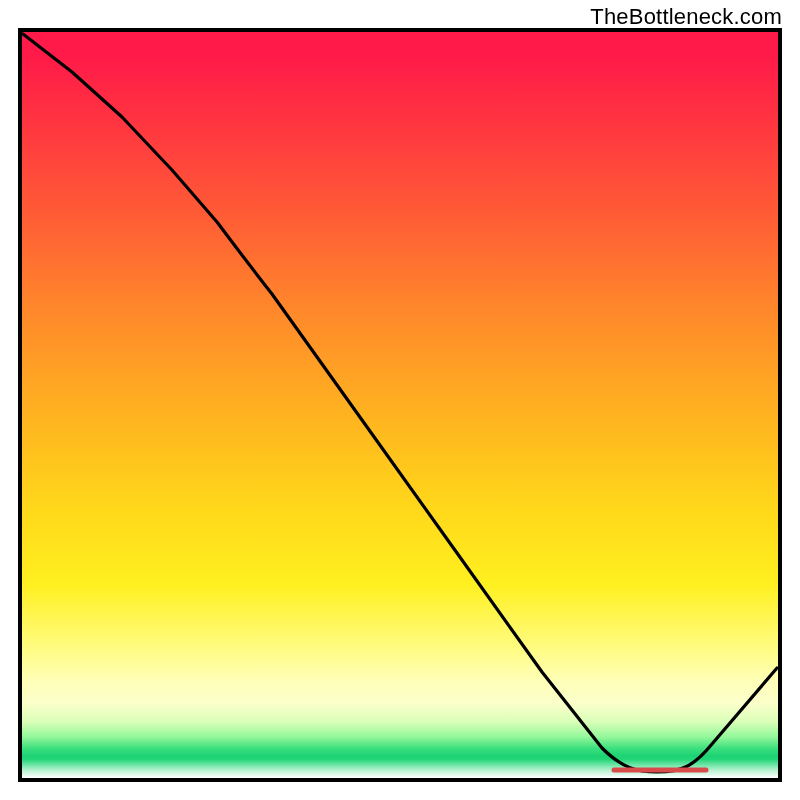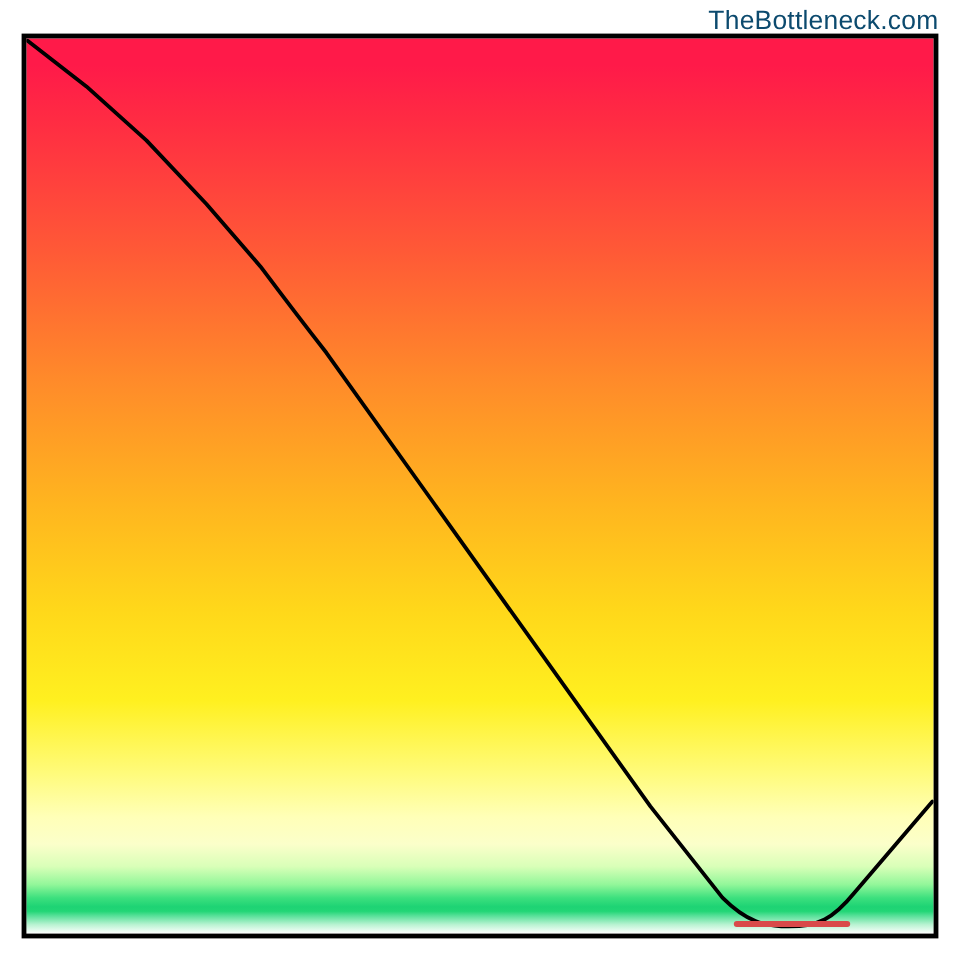--- a/index.html
+++ b/index.html
@@ -13,21 +13,21 @@
   }
   .canvas {
     position: relative;
     width: 800px;
     height: 800px;
   }
   .watermark {
     position: absolute;
     top: 4px;
     right: 18px;
-    color: #0c4a6e;
+    color: #000000;
     font-size: 22px;
     letter-spacing: 0.2px;
     font-weight: 400;
   }
   
   .plot {
     position: absolute;
     left: 18px;
     top: 28px;
     width: 764px;

